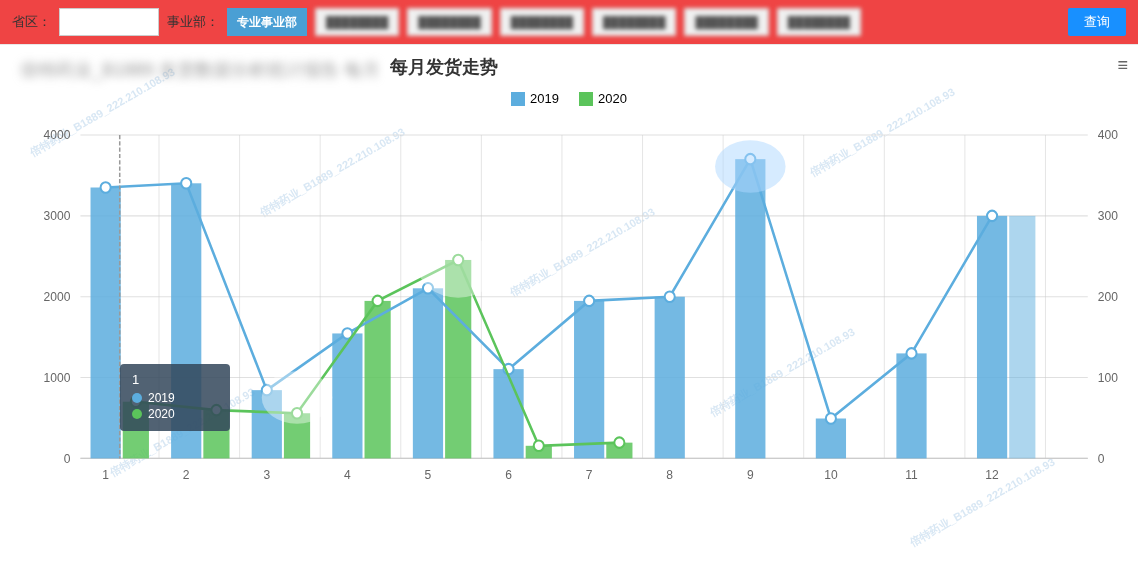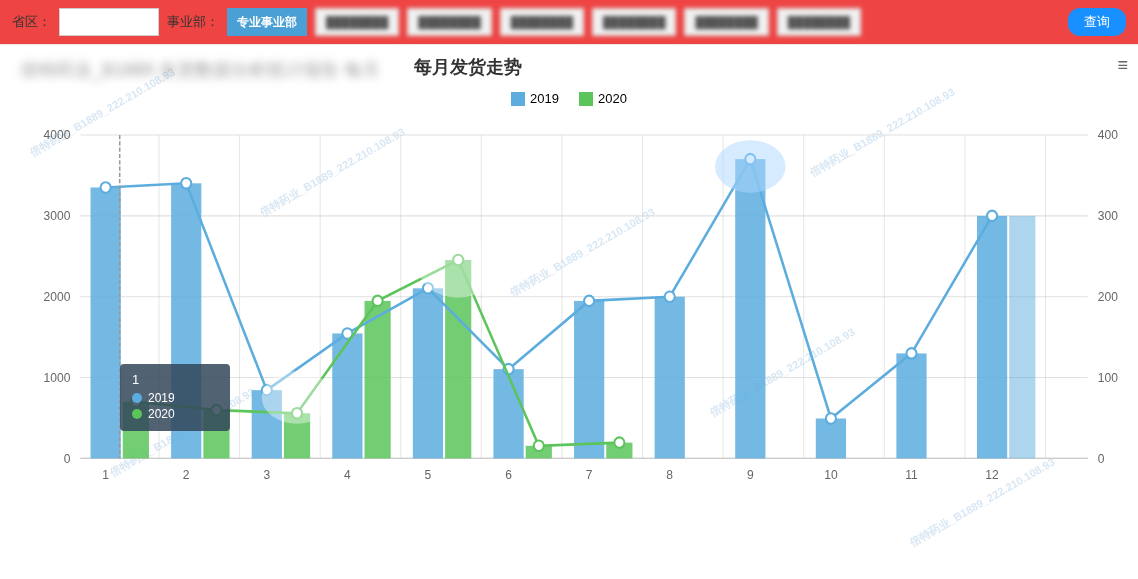--- a/index.html
+++ b/index.html
@@ -54,38 +54,37 @@
     }
 
     .query-btn {
       background: #1890ff;
       color: #fff;
       border: none;
       padding: 4px 16px;
       font-size: 13px;
       height: 28px;
       cursor: pointer;
-      border-radius: 12px;
+      border-radius: 2px;
       margin-left: auto;
     }
 
     .chart-container {
       position: relative;
       width: 100%;
       height: calc(579px - 48px);
       padding: 10px 20px 20px 20px;
     }
 
     .chart-title {
       font-size: 18px;
       font-weight: bold;
       color: #333;
       margin-bottom: 6px;
       padding-right: 80px;
-      margin-left: 24px;
     }
 
     .chart-title-blur {
       display: inline-block;
       filter: blur(4px);
       font-size: 18px;
       color: #999;
       margin-right: 10px;
     }
 

